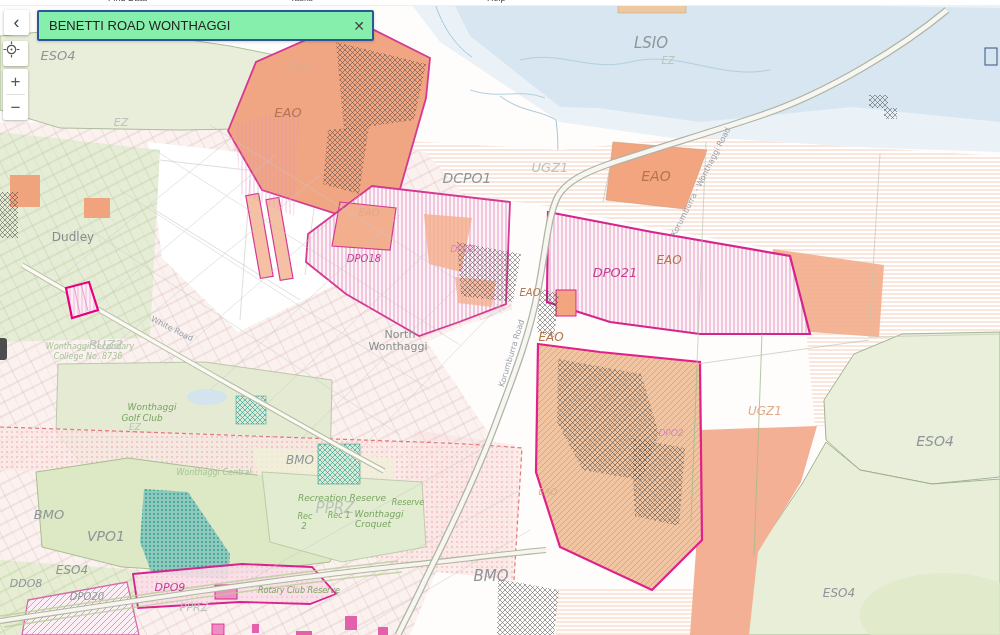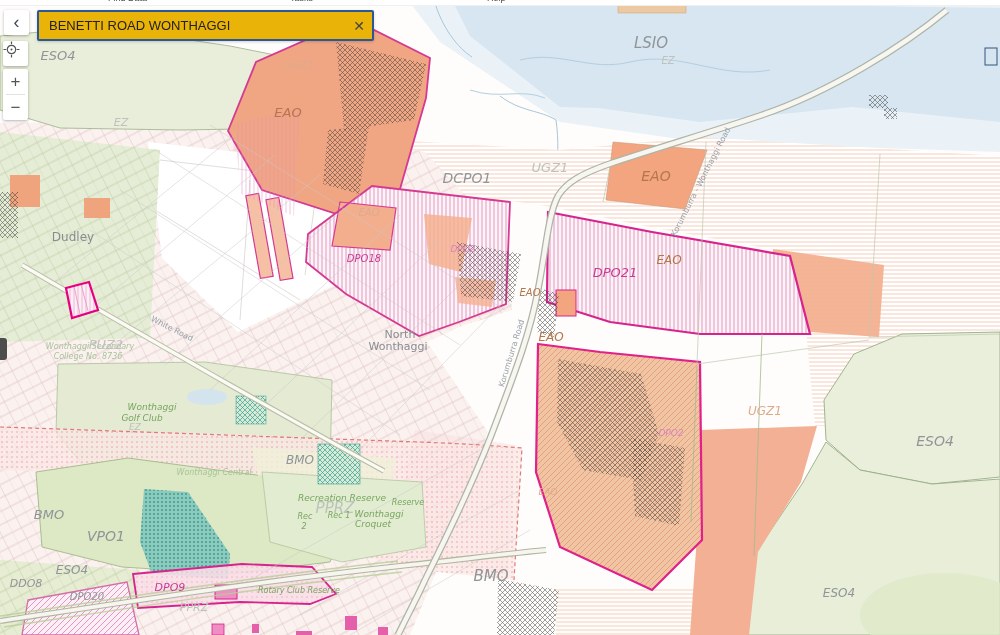--- a/index.html
+++ b/index.html
@@ -1,21 +1,21 @@
 <!DOCTYPE html>
 <html><head>
 <meta charset="utf-8">
 <style>
   html,body{margin:0;padding:0;background:#fff;}
   #app{position:relative;width:1000px;height:635px;overflow:hidden;font-family:"Liberation Sans",sans-serif;background:#fdfdfb;}
   
   #topbar{position:absolute;left:0;top:0;width:1000px;height:5px;background:#fff;z-index:30;overflow:hidden;border-bottom:1px solid #f0f0f0;}
   #topbar span{position:absolute;top:-7px;font-size:9px;color:#4a4a4a;}
   
-  #searchbox{position:absolute;left:37px;top:10px;width:333px;height:27px;background:#eab308;border:2px solid #2b5797;border-radius:2px;z-index:40;display:flex;align-items:center;box-shadow:0 1px 3px rgba(0,0,0,.18);}
+  #searchbox{position:absolute;left:37px;top:10px;width:333px;height:27px;background:#86efac;border:2px solid #2b5797;border-radius:2px;z-index:40;display:flex;align-items:center;box-shadow:0 1px 3px rgba(0,0,0,.18);}
   #searchbox input{flex:1;border:none;outline:none;margin-left:8px;font-size:13px;color:#222;font-family:"Liberation Sans",sans-serif;background:transparent;}
   #search-close{width:26px;text-align:center;font-size:14px;color:#444;cursor:pointer;}
   
   .mapbtn{position:absolute;width:25px;height:25px;background:#fff;border-radius:2px;box-shadow:0 1px 3px rgba(0,0,0,.3);z-index:40;display:flex;align-items:center;justify-content:center;color:#555;cursor:pointer;}
   #btn-back{left:4px;top:10px;font-size:18px;color:#3a4a5a;}
   #btn-locate{left:3px;top:41px;}
   #zoomcol{position:absolute;left:3px;top:69px;width:25px;height:51px;background:#fff;border-radius:2px;box-shadow:0 1px 3px rgba(0,0,0,.3);z-index:40;}
   .zbtn{width:25px;height:25px;display:flex;align-items:center;justify-content:center;font-size:17px;color:#555;cursor:pointer;}
   #zoomcol .divider{height:1px;background:#e2e2e2;margin:0 3px;}
   #edge-handle{position:absolute;left:0;top:338px;width:7px;height:22px;background:#4d4d4d;border-radius:0 3px 3px 0;z-index:35;}

